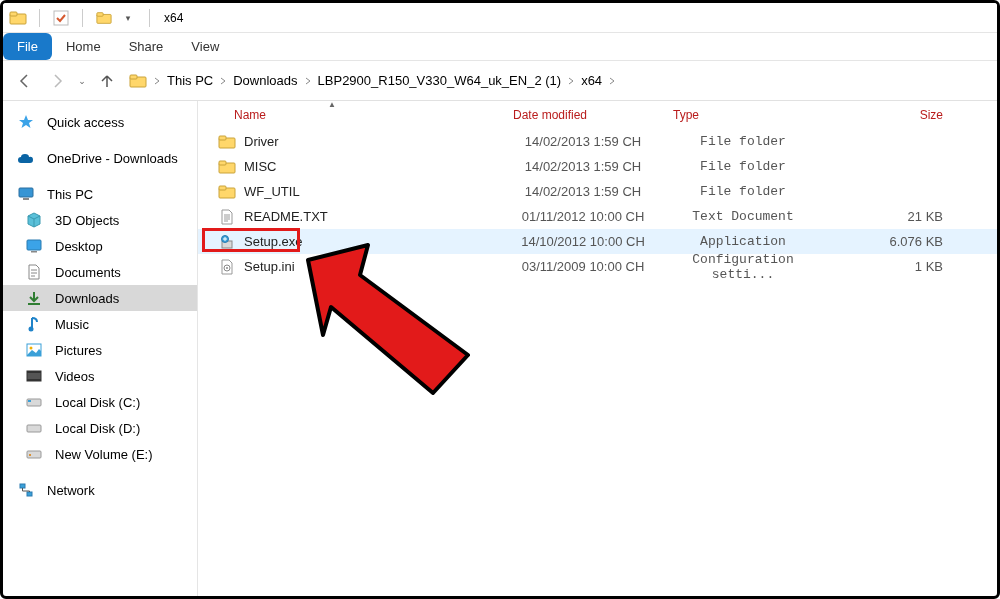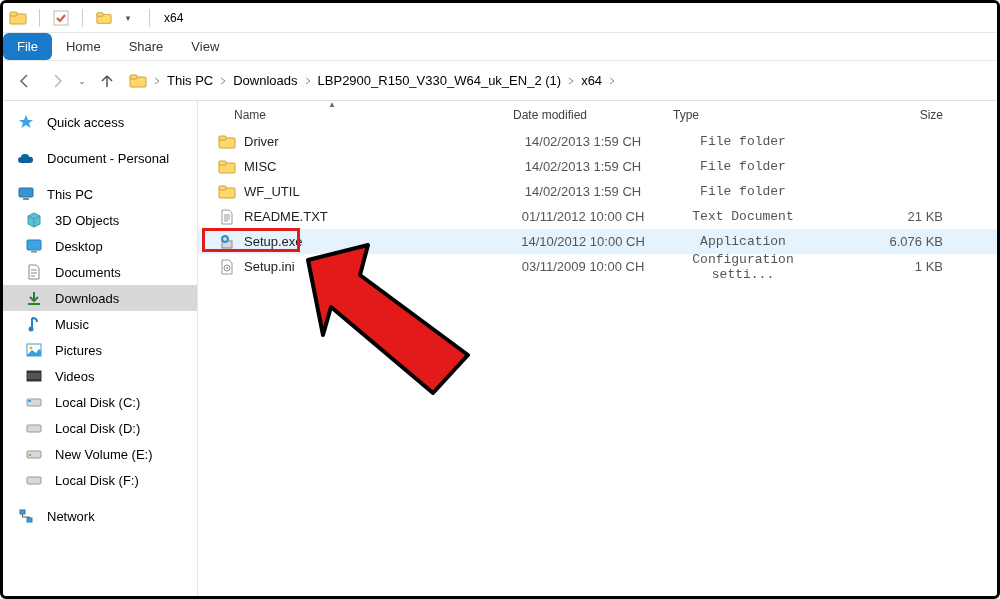--- a/index.html
+++ b/index.html
@@ -30,21 +30,21 @@
 
 .sidebar { width: 195px; padding: 8px 0; border-right: 1px solid #e5e5e5; overflow: hidden; }
 .sidebar .item { display: flex; align-items: center; gap: 12px; padding: 4px 6px 4px 22px; font-size: 13px; cursor: pointer; }
 .sidebar .item.top { padding-left: 14px; font-weight: 400; }
 .sidebar .item.selected { background: #d8d8d8; }
 .sidebar .sp { height: 10px; }
 .si { width: 18px; height: 18px; flex: 0 0 18px; display: inline-flex; align-items: center; justify-content: center; }
 
 
 .filelist { flex: 1; position: relative; }
-.columns { display: flex; align-items: center; height: 28px; font-size: 12px; color: #404040; }
+.columns { display: flex; align-items: center; height: 28px; font-size: 12px; color: #b91c1c; }
 .col { padding: 0 10px; display: flex; align-items: center; height: 100%; }
 .col.name { width: 305px; padding-left: 36px; }
 .col.date { width: 160px; }
 .col.type { width: 160px; }
 .col.size { width: 130px; text-align: right; justify-content: flex-end; }
 
 .row { display: flex; align-items: center; height: 25px; font-size: 13px; color: #222; }
 .row .c { padding: 0 10px; text-align: center; }
 .row .c.name { width: 305px; display: flex; align-items: center; gap: 8px; padding-left: 20px; }
 .row .c.date { width: 160px; color: #555; }
@@ -155,21 +155,21 @@
         </span>
       <span>Quick access</span>
     </div>
     <div class="sp"></div>
     <div class="item top">
       <span class="si">
           <svg width="18" height="12" viewBox="0 0 18 12">
             <path d="M4 11 Q1 11 1 8 Q1 5 4 5 Q4 2 8 2 Q12 2 12 5 Q16 4 16 8 Q16 11 13 11 Z" fill="#0a64a4"></path>
           </svg>
         </span>
-      <span>Document - Personal</span>
+      <span>OneDrive - Downloads</span>
     </div>
     <div class="sp"></div>
     <div class="item top">
       <span class="si">
           <svg width="18" height="16" viewBox="0 0 18 16">
             <rect x="2" y="2" width="14" height="9" rx="1" fill="#3795d4" stroke="#2a6fa0"></rect>
             <rect x="6" y="12" width="6" height="2" fill="#888"></rect>
           </svg>
         </span>
       <span>This PC</span>
@@ -259,28 +259,20 @@
       <span>Local Disk (D:)</span>
     </div>
     <div class="item">
       <span class="si">
           <svg width="16" height="12" viewBox="0 0 16 12">
             <rect x="1" y="3" width="14" height="7" rx="1" fill="#d9d9d9" stroke="#999"></rect>
             <circle cx="4" cy="7" r="1" fill="#d97a00"></circle>
           </svg>
         </span>
       <span>New Volume (E:)</span>
-    </div>
-    <div class="item">
-      <span class="si">
-          <svg width="16" height="12" viewBox="0 0 16 12">
-            <rect x="1" y="3" width="14" height="7" rx="1" fill="#d9d9d9" stroke="#999"></rect>
-          </svg>
-        </span>
-      <span>Local Disk (F:)</span>
     </div>
     <div class="sp"></div>
     <div class="item top">
       <span class="si">
           <svg width="16" height="16" viewBox="0 0 16 16">
             <rect x="2" y="2" width="5" height="4" fill="#3aa0d8" stroke="#2a7ab0"></rect>
             <rect x="9" y="10" width="5" height="4" fill="#3aa0d8" stroke="#2a7ab0"></rect>
             <path d="M4.5 6 V9 H11.5 V10" stroke="#555" fill="none"></path>
           </svg>
         </span>

